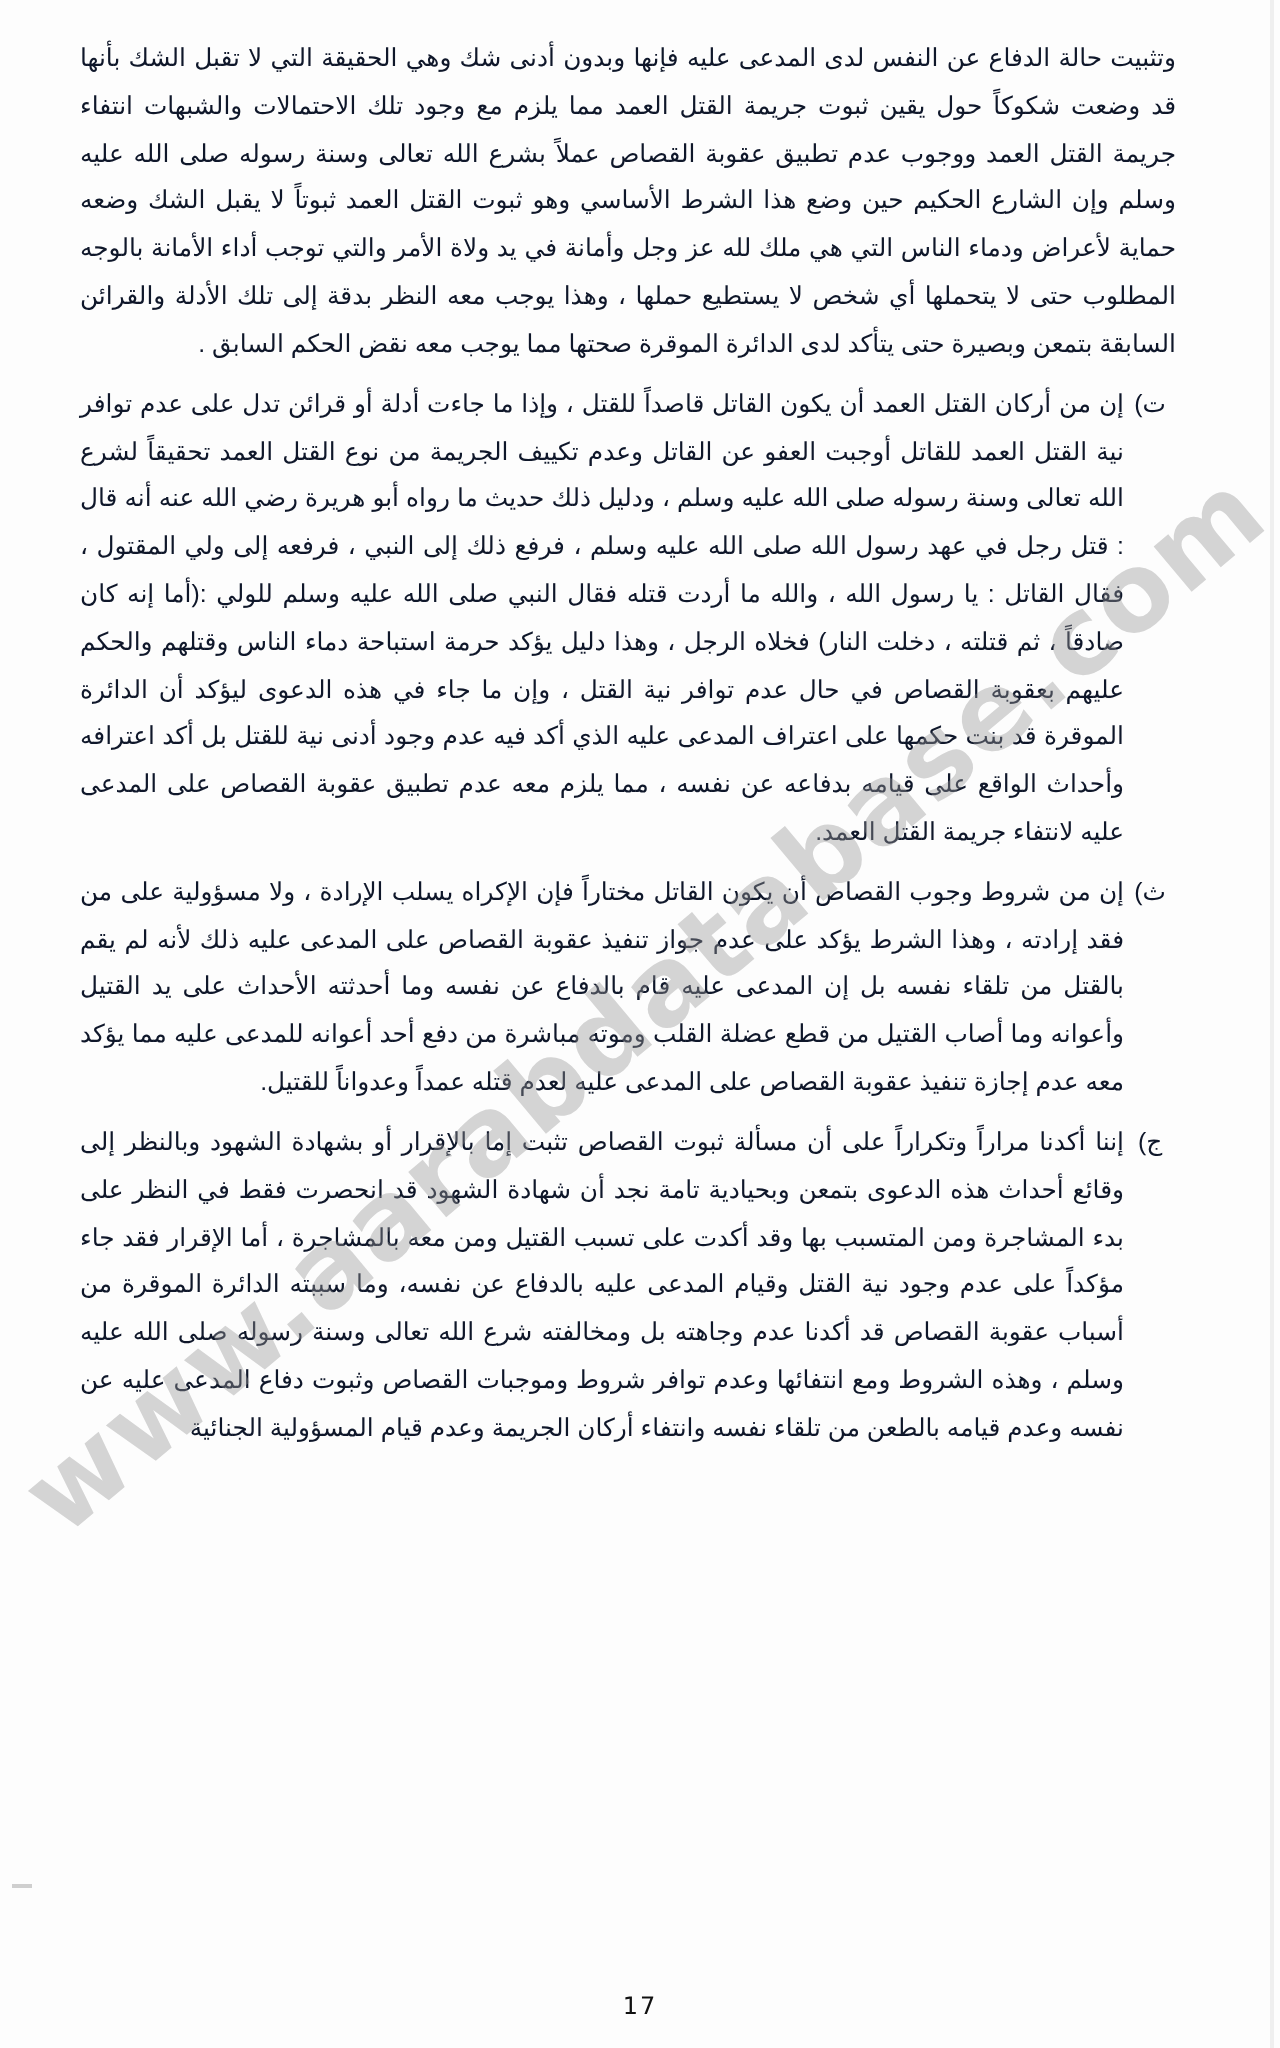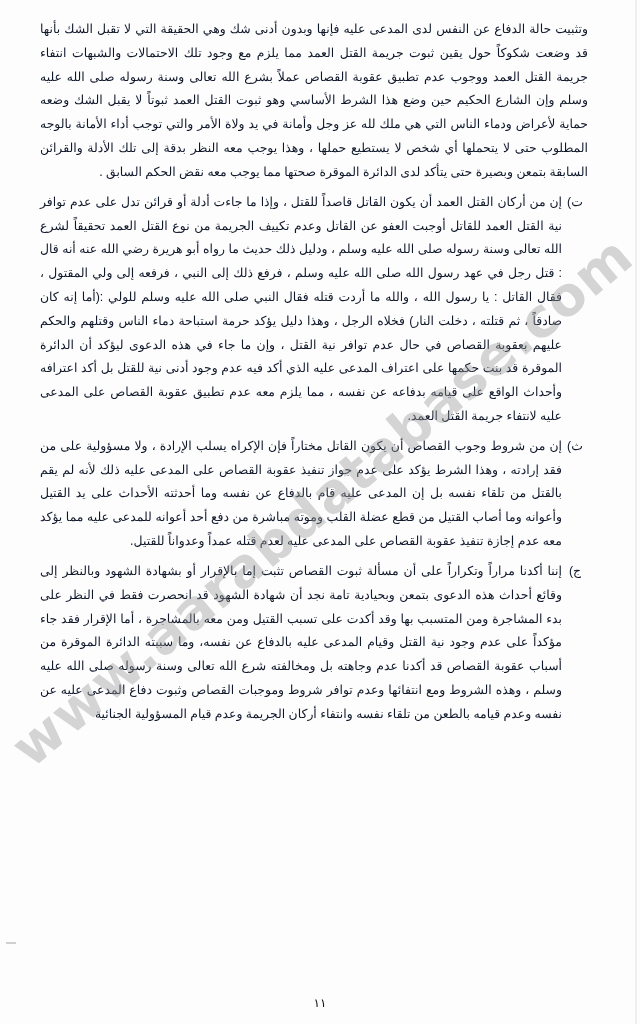--- a/index.html
+++ b/index.html
@@ -151,18 +151,18 @@
       </div>
 
       <div class="para">
         <div class="para-marker">ج)</div>
         <div class="para-text">إننا أكدنا مراراً وتكراراً على أن مسألة ثبوت القصاص تثبت إما بالإقرار أو بشهادة الشهود وبالنظر إلى وقائع أحداث هذه الدعوى بتمعن وبحيادية تامة نجد أن شهادة الشهود قد انحصرت فقط في النظر على بدء المشاجرة ومن المتسبب بها وقد أكدت على تسبب القتيل ومن معه بالمشاجرة ، أما الإقرار فقد جاء مؤكداً على عدم وجود نية القتل وقيام المدعى عليه بالدفاع عن نفسه، وما سببته الدائرة الموقرة من أسباب عقوبة القصاص قد أكدنا عدم وجاهته بل ومخالفته شرع الله تعالى وسنة رسوله صلى الله عليه وسلم ، وهذه الشروط ومع انتفائها وعدم توافر شروط وموجبات القصاص وثبوت دفاع المدعى عليه عن نفسه وعدم قيامه بالطعن من تلقاء نفسه وانتفاء أركان الجريمة وعدم قيام المسؤولية الجنائية</div>
       </div>
 
     </div>
   </div>
 
-  <div class="page-number">١١</div>
+  <div class="page-number">17</div>
 
   <div class="watermark">
     <div class="watermark-text">www.aarabdatabase.com</div>
   </div>
 </div>
 
 </body></html>

